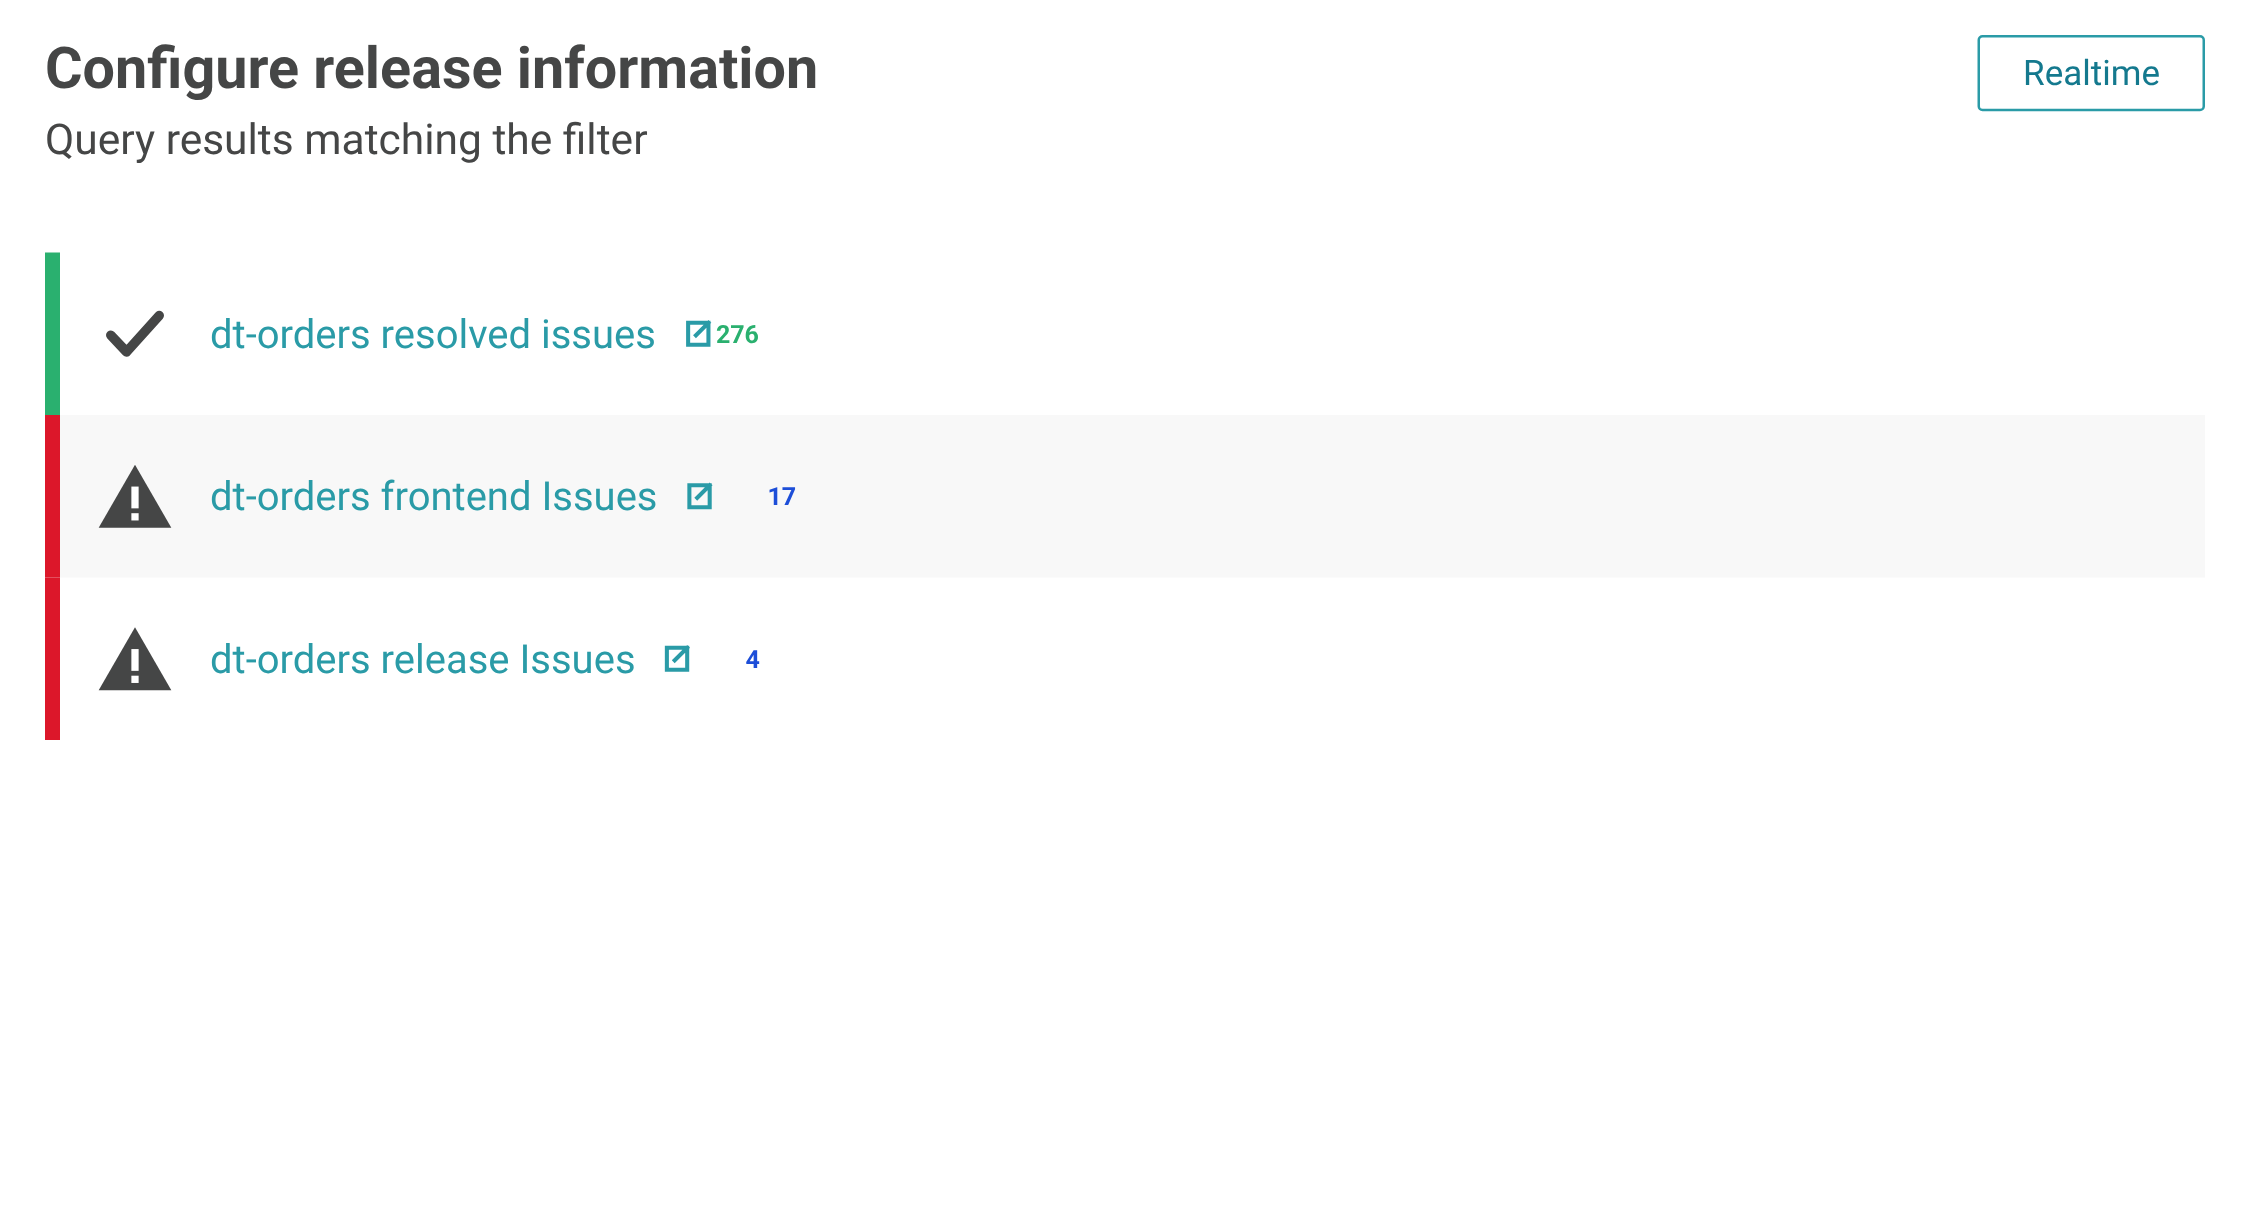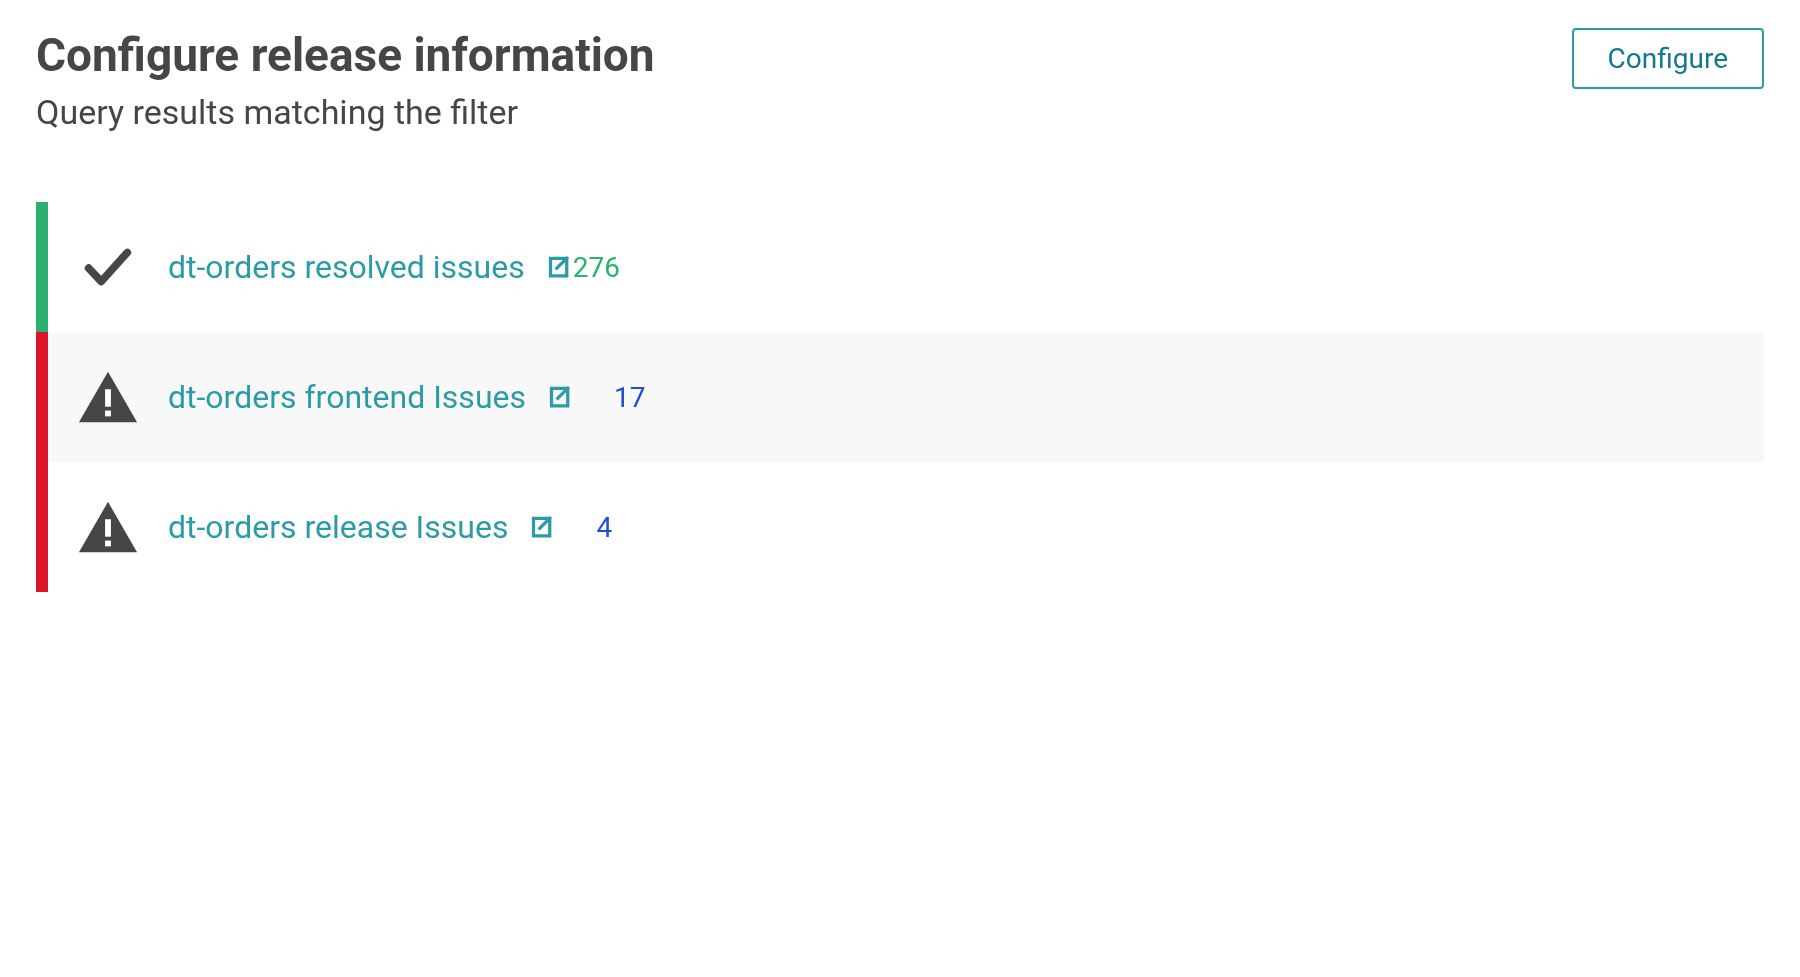--- a/index.html
+++ b/index.html
@@ -94,35 +94,35 @@
     font-weight: 400;
     cursor: pointer;
   }
   .ext-icon {
     margin-left: 18px;
     display: inline-flex;
     align-items: center;
     cursor: pointer;
   }
   .count {
-    font-size: 28px;
-    font-weight: 400;
+    font-size: 20px;
+    font-weight: 700;
   }
   .count.green { color: #2ab06f; }
   .count.red { color: #1d4ed8; margin-left: 40px; }
 </style>
 </head>
 <body>
 
 <div class="header">
   <div>
     <h1 class="title">Configure release information</h1>
     <p class="subtitle">Query results matching the filter</p>
   </div>
-  <button class="configure-btn">Configure</button>
+  <button class="configure-btn">Realtime</button>
 </div>
 
 <div class="table">
 
   <div class="row">
     <div class="row-left">
       <div class="status-bar green"></div>
       <div class="status-icon">
         <svg width="58" height="58" viewBox="0 0 24 24">
             <path d="M4 12.5 L9.2 18 L20 6" stroke="#454646" stroke-width="3.2" fill="none" stroke-linecap="round" stroke-linejoin="round"></path>

